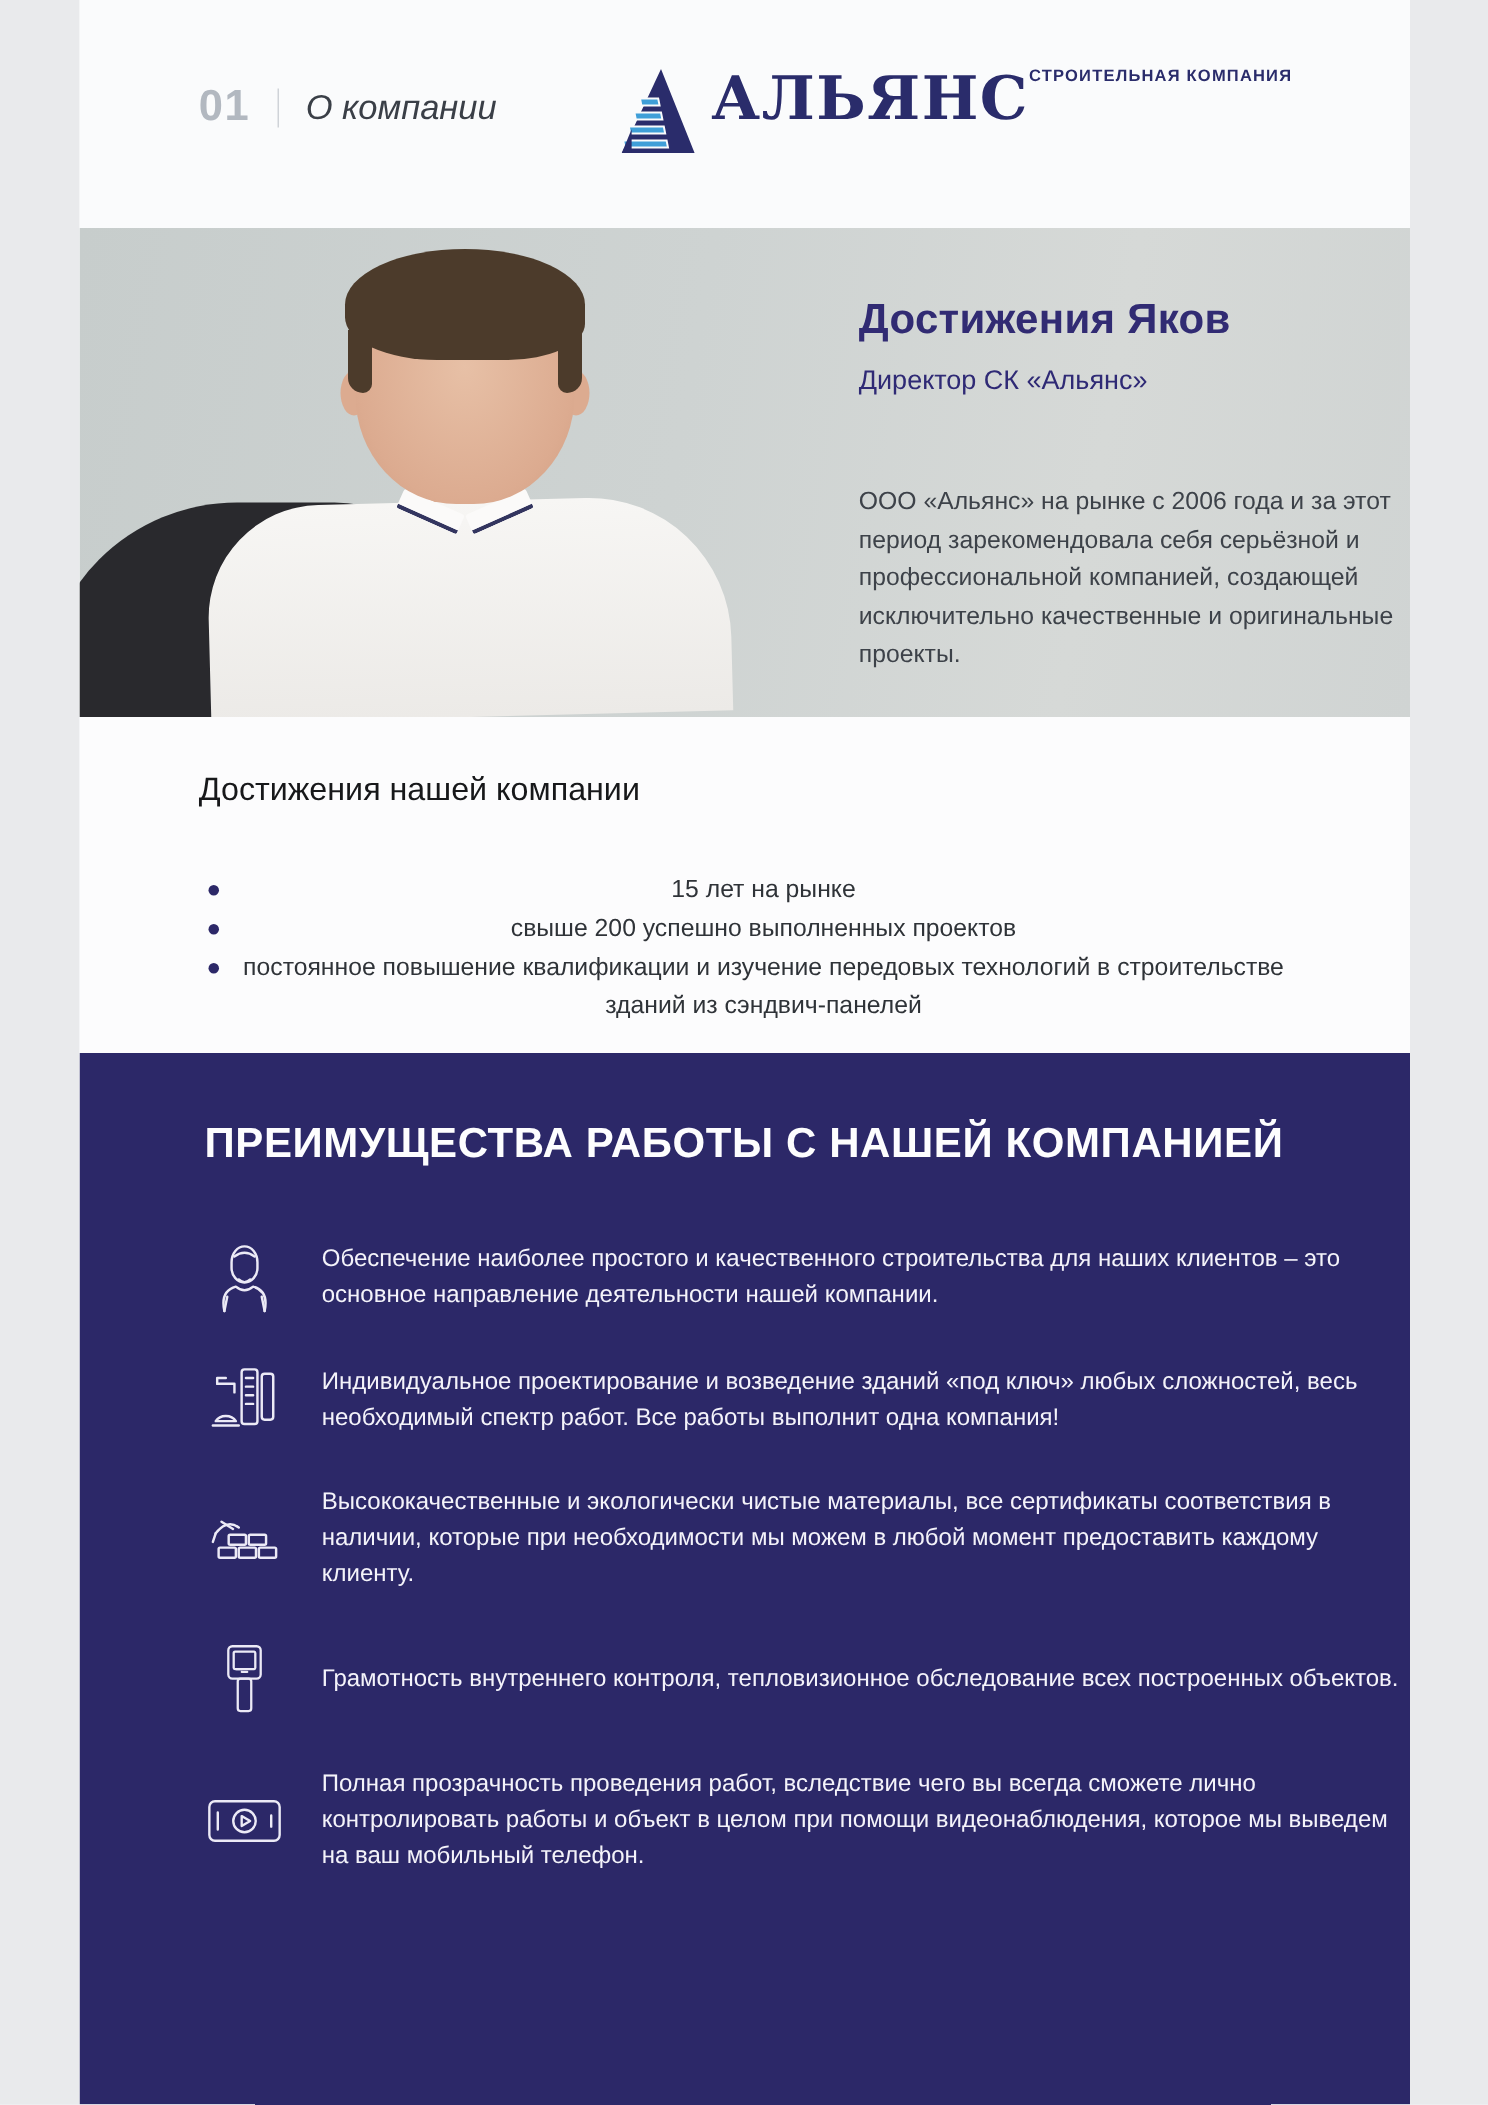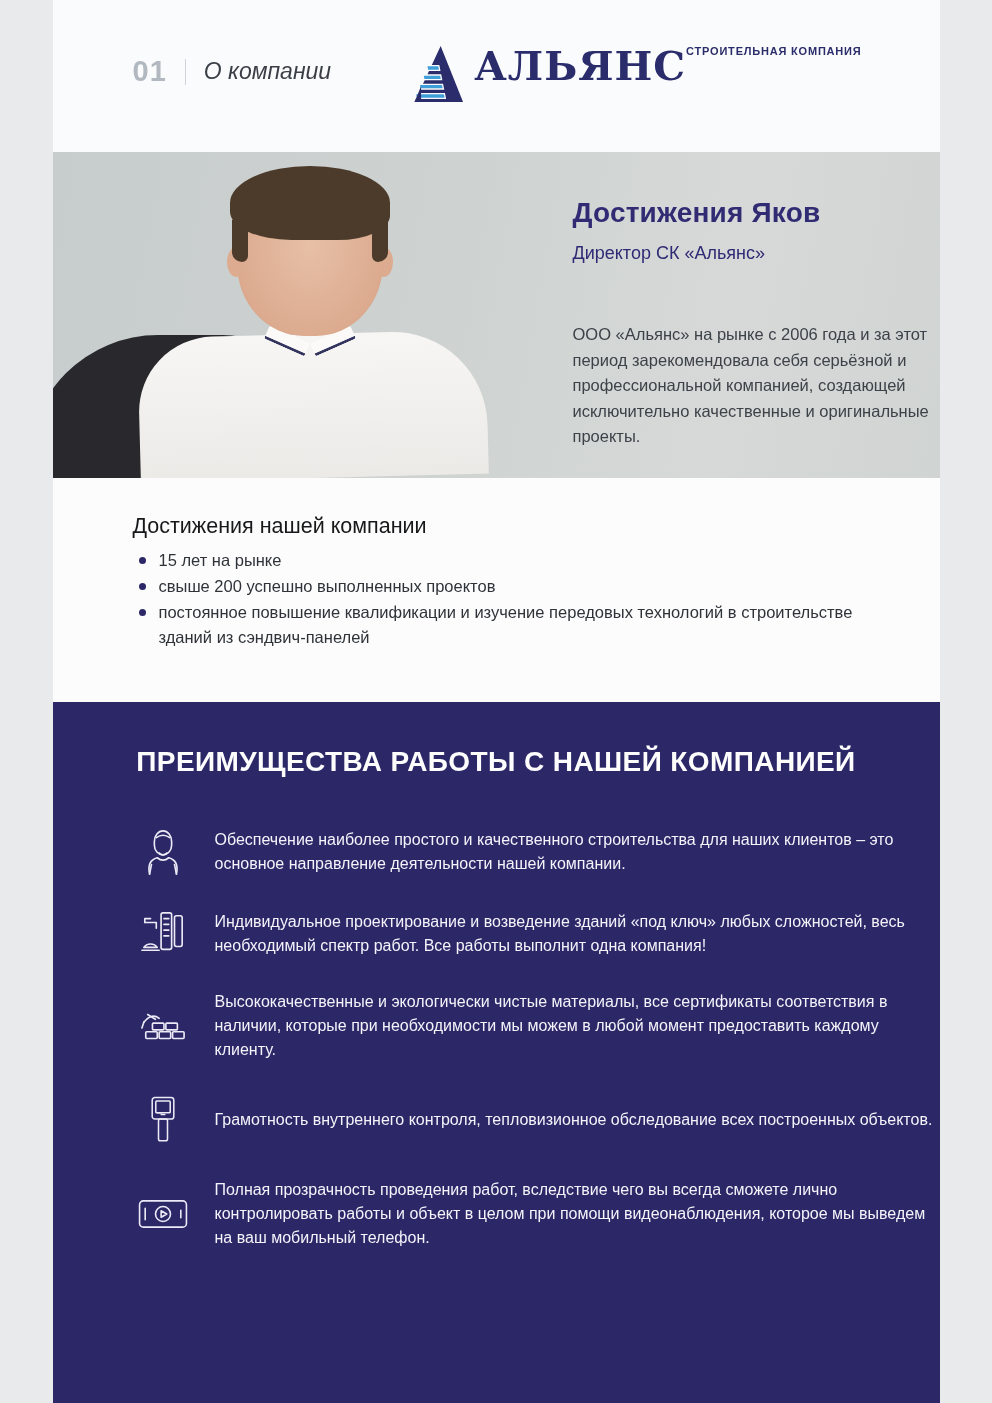--- a/index.html
+++ b/index.html
@@ -34,21 +34,21 @@
   .hair-side-l { position:absolute; left:179px; top:68px; width:16px; height:42px; background:#4c3b2b; border-radius:0 0 6px 10px; }
   .hair-side-r { position:absolute; left:319px; top:68px; width:16px; height:42px; background:#4c3b2b; border-radius:0 0 10px 6px; }
   .hero-text { position:absolute; left:520px; top:45px; width:402px; }
   .person-name { font-size:28px; font-weight:bold; color:#312b73; letter-spacing:0.2px; }
   .person-title { font-size:18px; color:#2f2a75; margin-top:14px; }
   .person-desc { font-size:16.5px; color:#3d4249; line-height:25.5px; margin-top:58px; }
 
   
   .achievements { position:relative; height:224px; background:#fcfcfd; padding:36px 80px 0 80px; }
   .ach-title { font-size:21.5px; font-weight:normal; color:#17181a; }
-  .ach-list { list-style:none; margin-top:9px; }
+  .ach-list { list-style:none; margin-top:42px;text-align:center; }
   .ach-list li { position:relative; padding-left:26px; max-width:818px; font-size:16.5px; color:#2f3338; line-height:25px; margin-bottom:1px; }
   .ach-dot { position:absolute; left:6px; top:9px; width:7px; height:7px; border-radius:50%; background:#2c2868; }
 
   
   .advantages { position:relative; height:701px; background:#2c2868; padding:44px 0 0 0; }
   .adv-title { text-align:center; color:#fdfdfe; font-size:28px; font-weight:bold; letter-spacing:0.4px; }
   .adv-rows { margin-top:48px; display:flex; flex-direction:column; gap:31px; padding-left:84px; }
   .adv-row { display:flex; align-items:center; }
   .adv-icon { flex:0 0 52px; width:52px; display:flex; justify-content:center; margin-right:26px; }
   .adv-icon svg { stroke:#eceaf6; fill:none; stroke-width:1.7; stroke-linecap:round; stroke-linejoin:round; }

